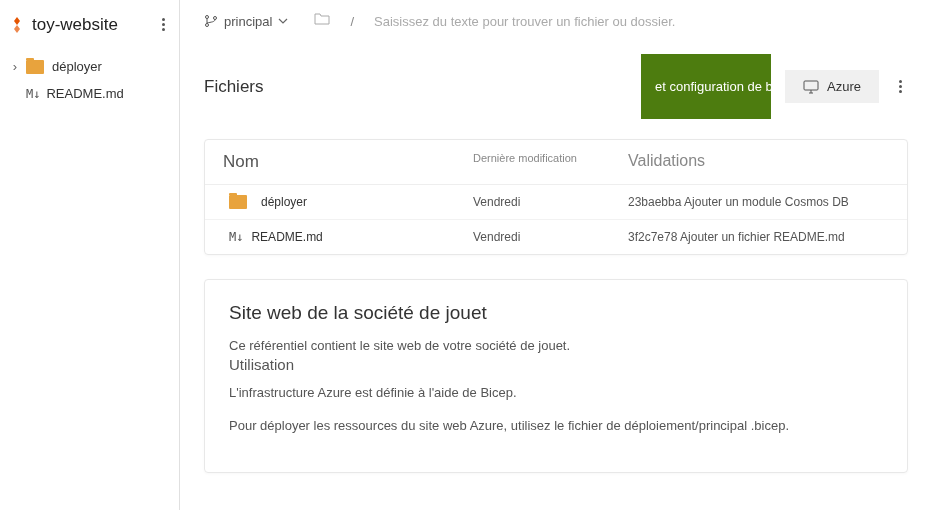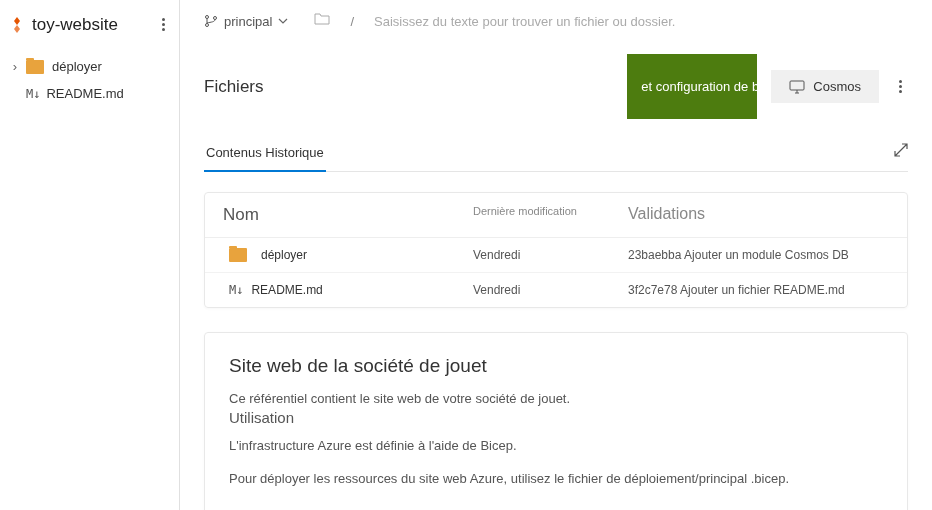--- a/index.html
+++ b/index.html
@@ -124,39 +124,30 @@
     <div class="page-title">Fichiers</div>
     <div class="header-actions">
       <button class="btn-primary">et configuration de b</button>
       <button class="btn-secondary">
         <span class="monitor-icon">
           <svg width="16" height="14" viewBox="0 0 16 14" stroke="#555" fill="none" stroke-width="1">
               <rect x="1" y="1" width="14" height="9" rx="1"></rect>
               <path d="M6 13 L10 13 M8 10 L8 13"></path>
             </svg>
         </span>
-        <span>Cosmos</span>
+        <span>Azure</span>
       </button>
       <span class="kebab">
           <span></span>
           <span></span>
           <span></span>
         </span>
     </div>
   </div>
 
-  <div class="tabs">
-    <div class="tab active"><span>Contenus</span> <span>Historique</span></div>
-    <div class="tab-spacer"></div>
-    <span class="fullscreen-icon">
-      <svg width="14" height="14" viewBox="0 0 14 14" stroke="#555" fill="none" stroke-width="1.2">
-          <path d="M1 13 L13 1 M8 1 L13 1 L13 6 M6 13 L1 13 L1 8"></path>
-        </svg>
-    </span>
-  </div>
 
   <div class="file-table">
     <div class="table-head">
       <div class="col-name">Nom</div>
       <div class="col-mod">Dernière modification</div>
       <div class="col-commit">Validations</div>
     </div>
     <div class="table-row">
       <div class="row-name">
         <span class="folder-glyph"></span>

